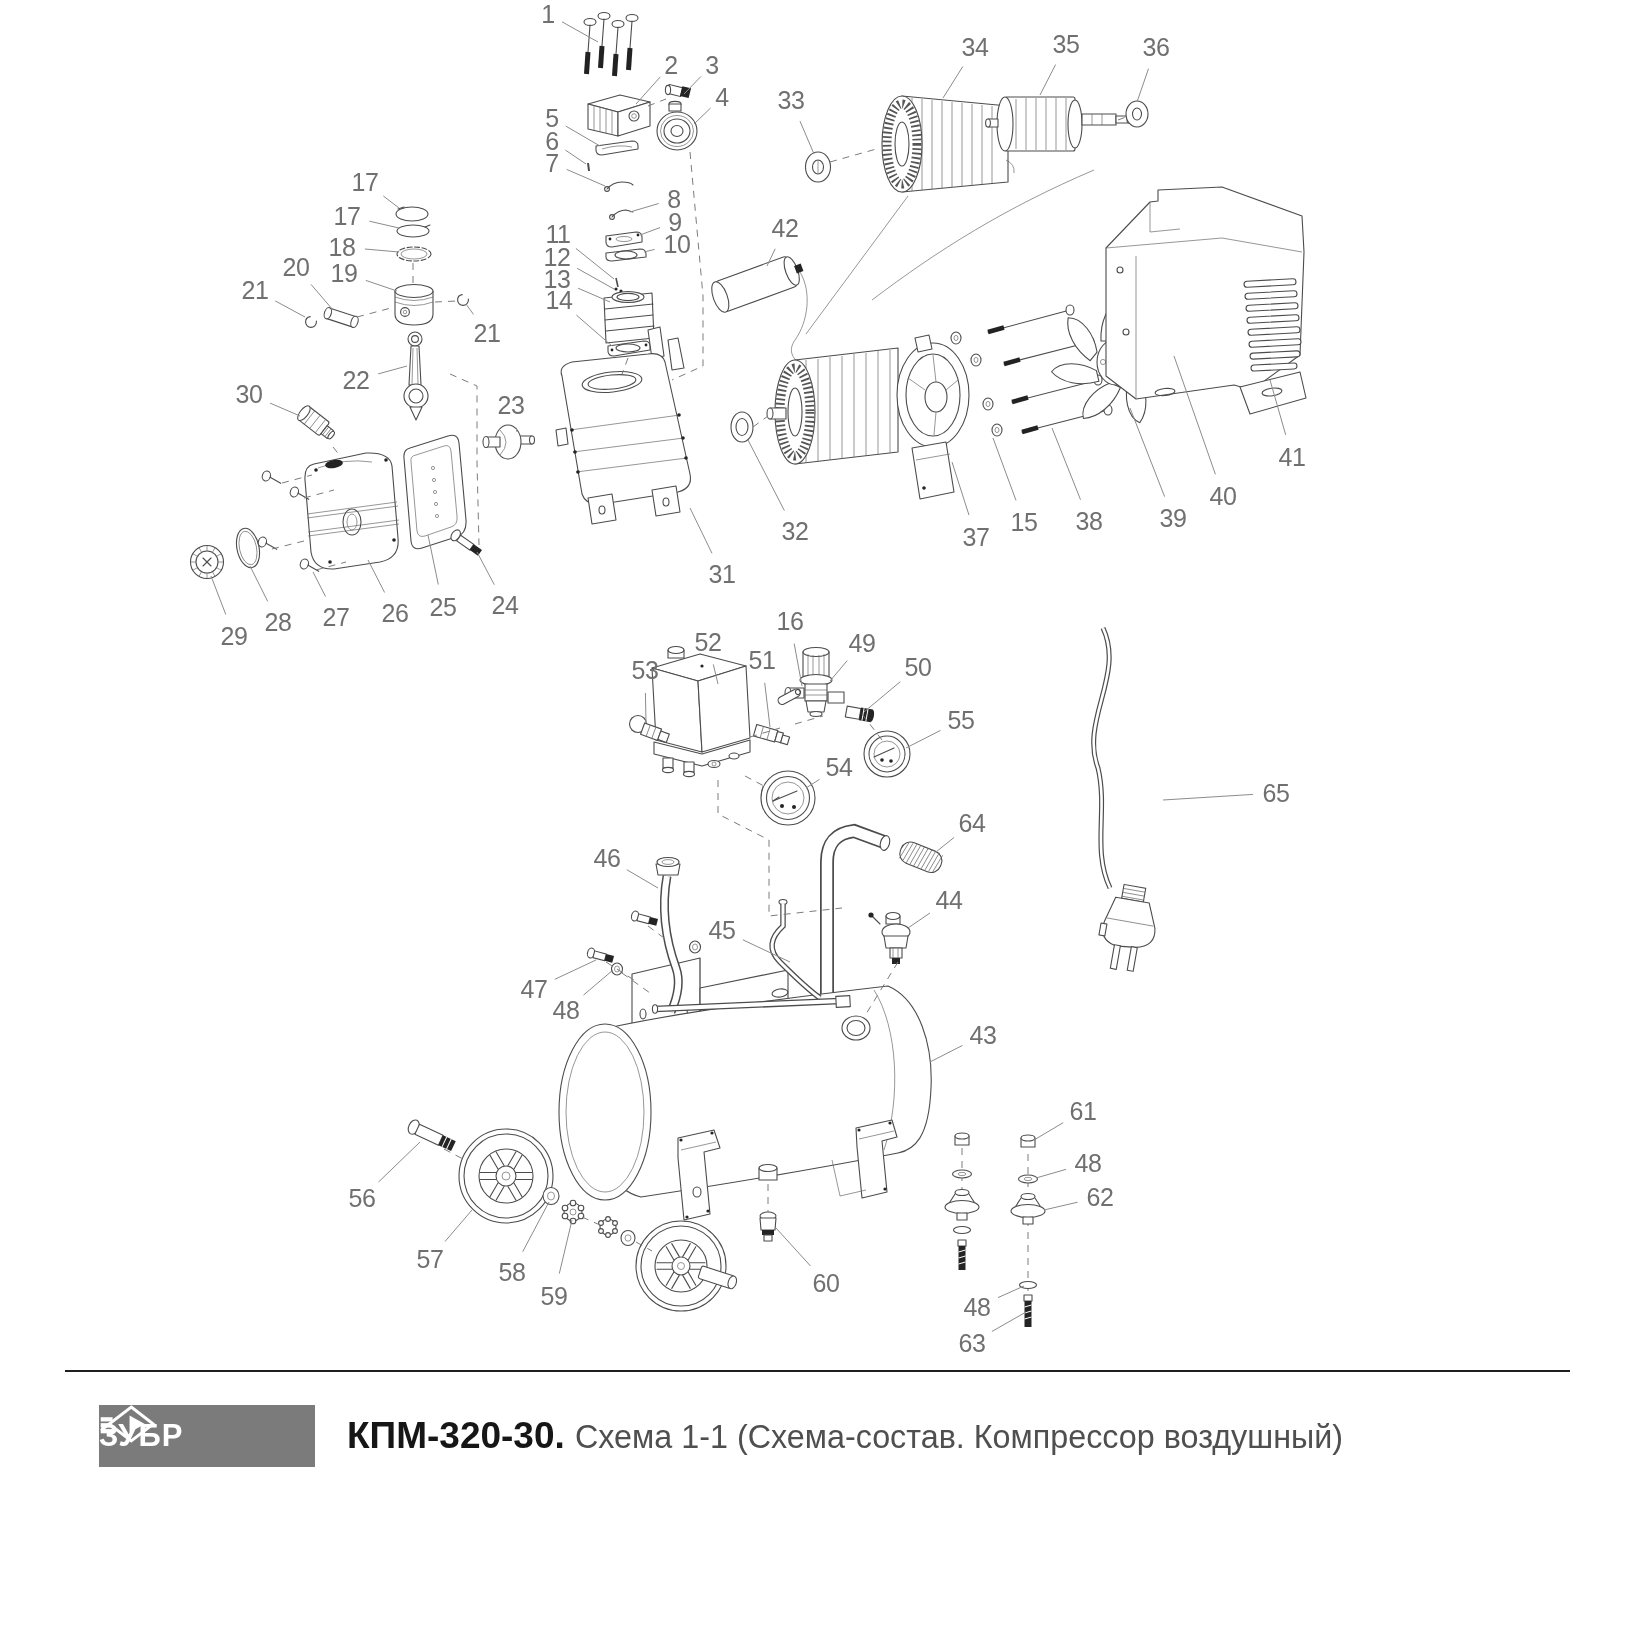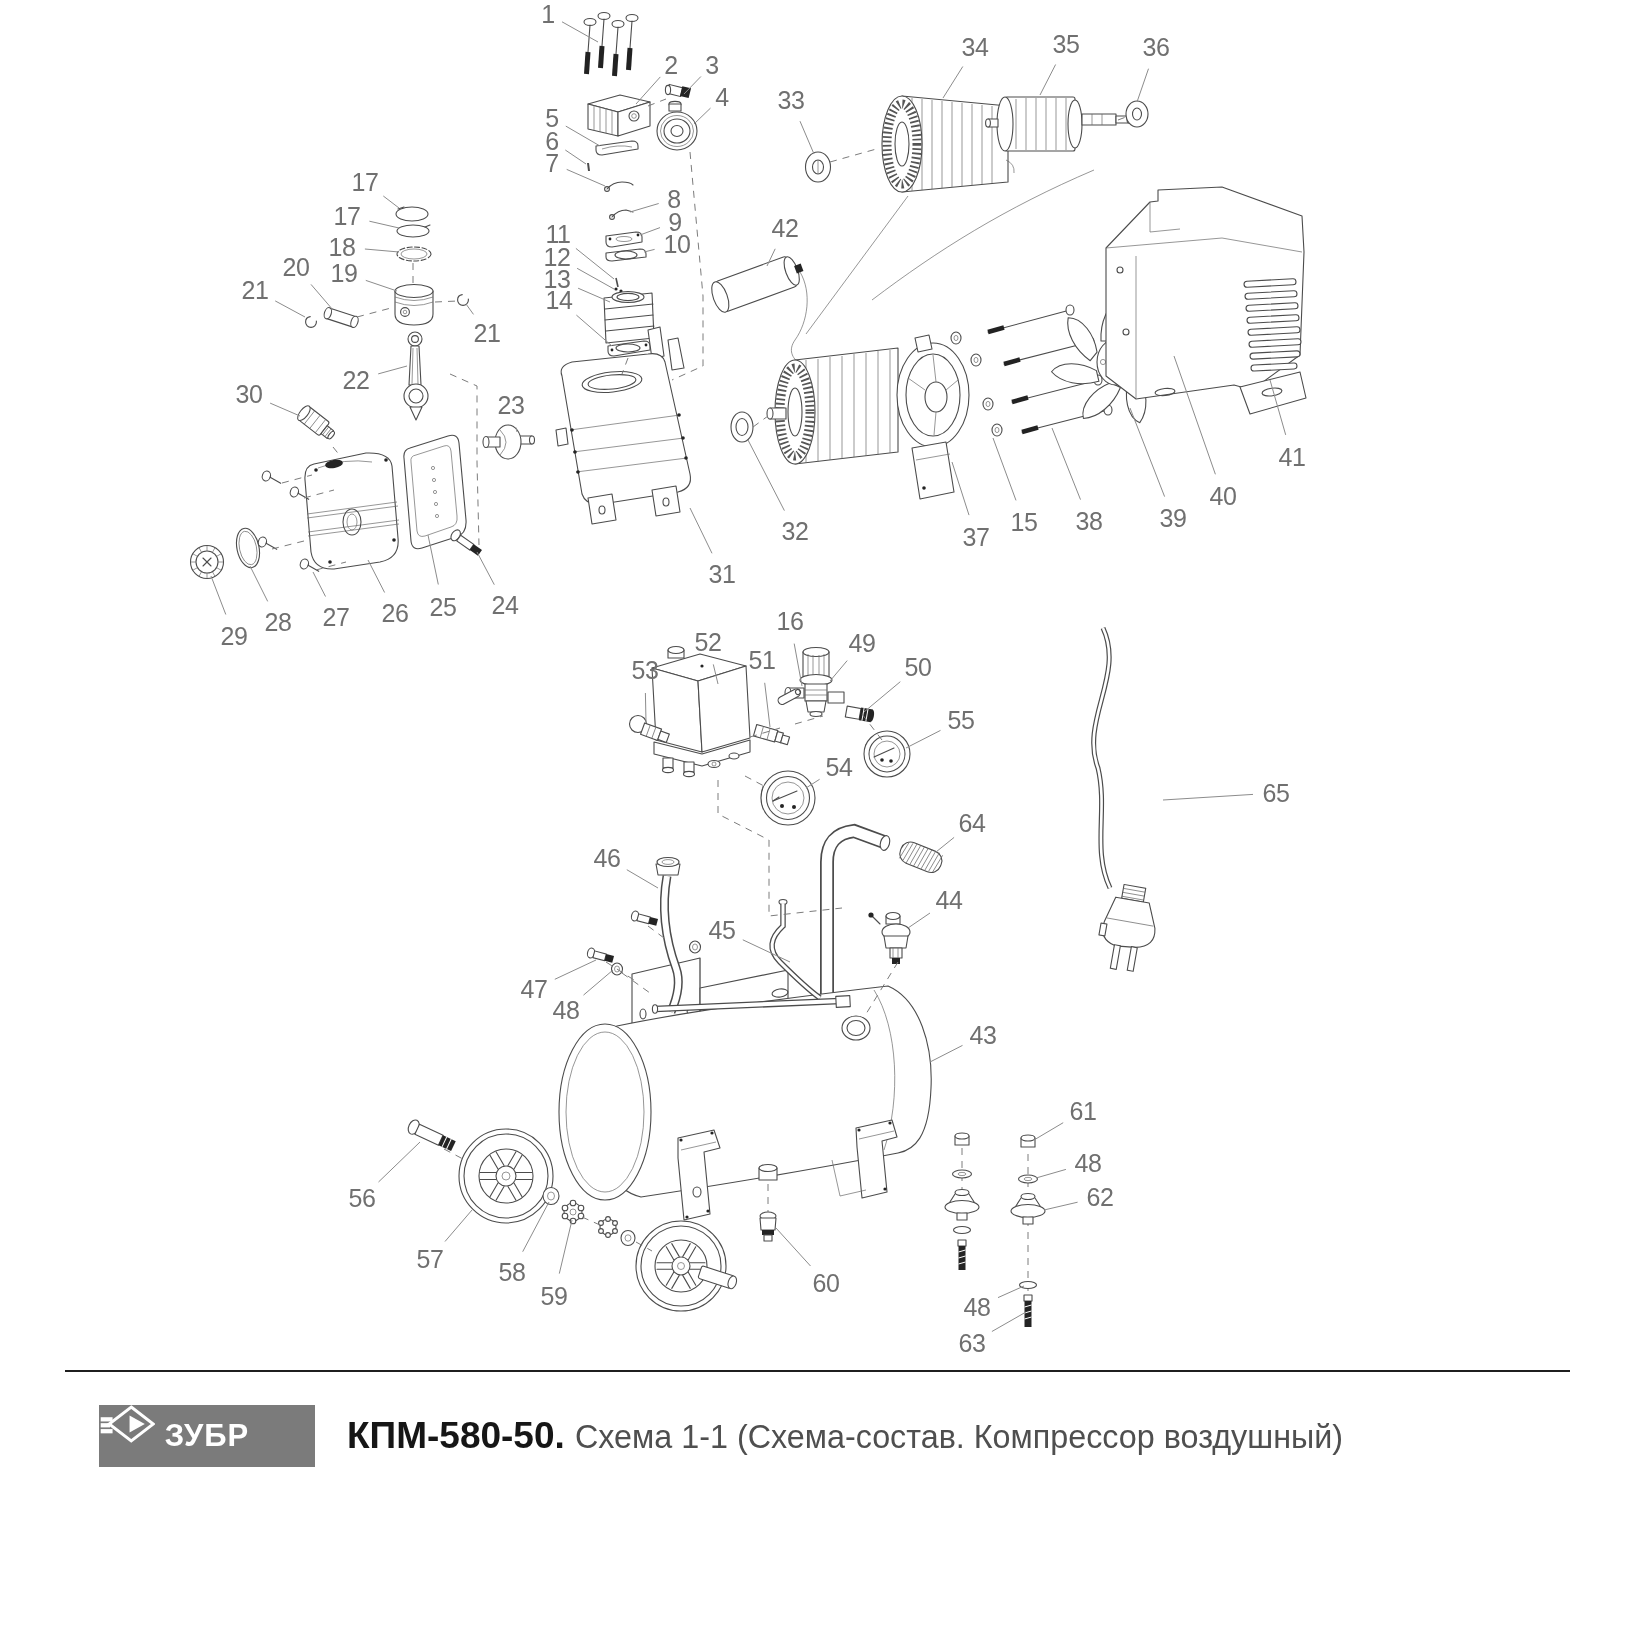--- a/index.html
+++ b/index.html
@@ -9,21 +9,21 @@
   .ln{fill:none;stroke:#4c4c4c;stroke-width:1.1;stroke-linecap:round;stroke-linejoin:round}
   .fw{fill:#fff;stroke:#4c4c4c;stroke-width:1.1;stroke-linejoin:round}
   .th{fill:none;stroke:#6a6a6a;stroke-width:.7}
   .dk{fill:#242424;stroke:none}
   .dsh{fill:none;stroke:#7c7c7c;stroke-width:1;stroke-dasharray:7 6}
   .hatch{fill:none;stroke:#555;stroke-dasharray:1.8 2.6}
   .callout-num{font-family:"Liberation Sans",sans-serif;font-size:25px;fill:#707070;
                text-anchor:middle;dominant-baseline:central;letter-spacing:-.5px}
   .footer-rule{position:absolute;left:65px;top:1370px;width:1505px;border-top:2px solid #1f1f1f;}
   .logo{position:absolute;left:99px;top:1405px;width:216px;height:62px;background:#7b7b7b;
-        display:flex;align-items:center;justify-content:center;gap:8px;}
+        display:flex;align-items:center;gap:8px;}
   .logo-text{color:#fff;font-weight:bold;font-size:31px;letter-spacing:1px;}
   .title{position:absolute;left:347px;top:1405px;height:62px;display:flex;align-items:center;
          white-space:nowrap;}
   .model{font-weight:bold;font-size:37px;color:#161616;margin-right:10px;}
   .subtitle{font-size:34px;color:#4f4f4f;transform:scaleX(.95);transform-origin:left center;}
 </style>
 </head>
 <body>
 
 <div class="page">
@@ -1020,16 +1020,16 @@
   <svg width="56" height="38" viewBox="0 0 66 44">
     <rect x="2" y="14" width="14" height="5" fill="#fff"></rect>
     <rect x="2" y="21" width="11" height="5" fill="#fff"></rect>
     <rect x="2" y="28" width="14" height="5" fill="#fff"></rect>
     <polygon points="38,2 64,22 38,42 12,22" fill="none" stroke="#fff" stroke-width="3.5"></polygon>
     <polygon points="36,12 54,22 36,32" fill="#fff"></polygon>
   </svg>
   <span class="logo-text">ЗУБР</span>
 </div>
 <div class="title">
-  <span class="model">КПМ-580-50.</span>
+  <span class="model">КПМ-320-30.</span>
   <span class="subtitle">Схема 1-1 (Схема-состав. Компрессор воздушный)</span>
 </div>
 </div>
 
 </body></html>

